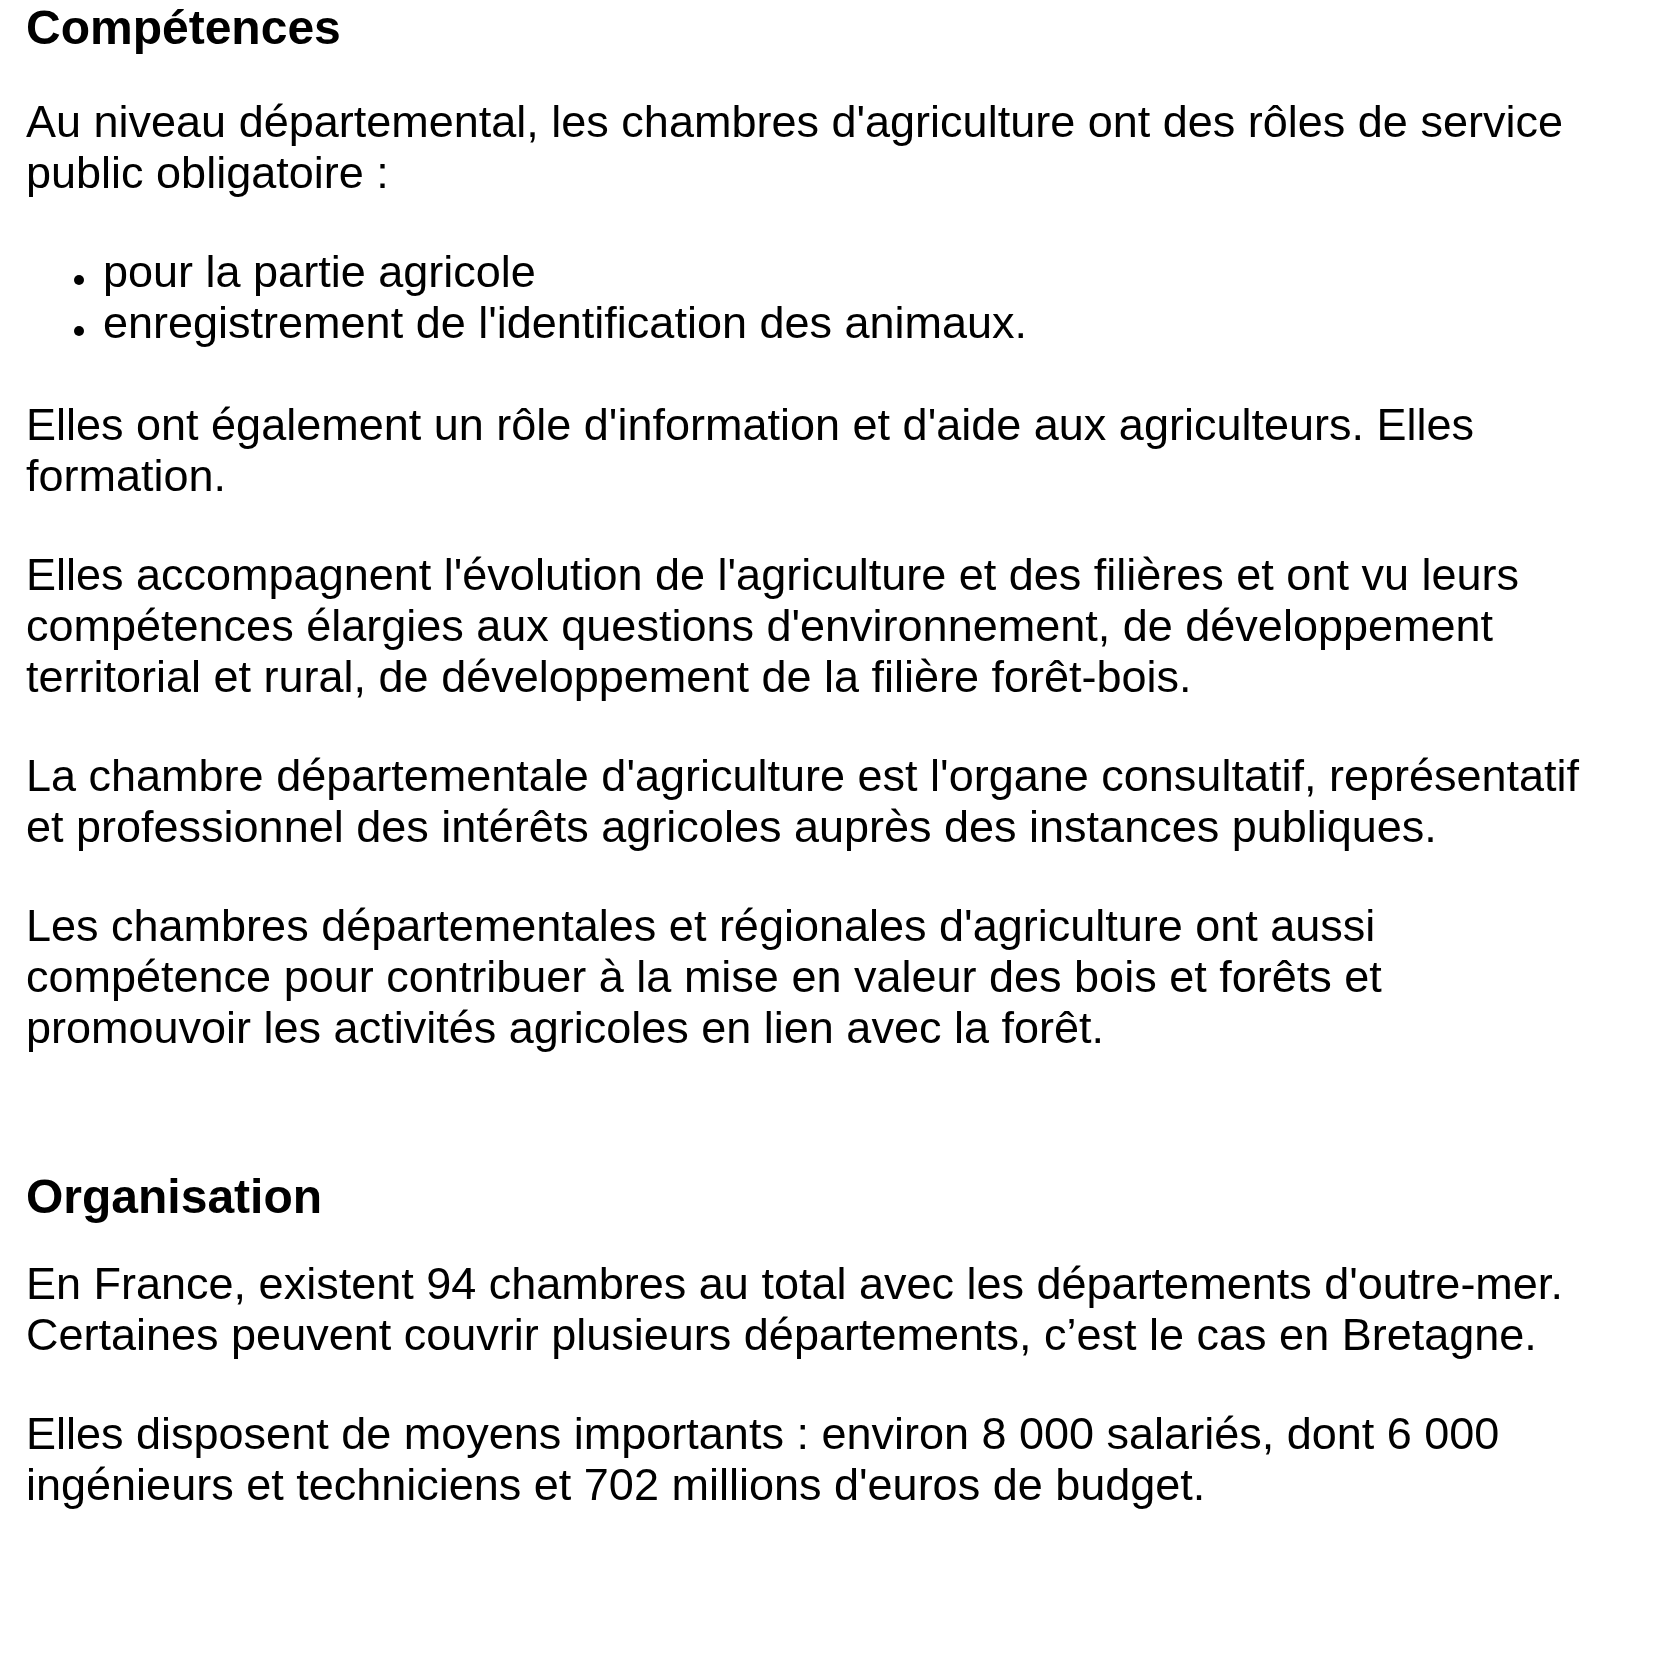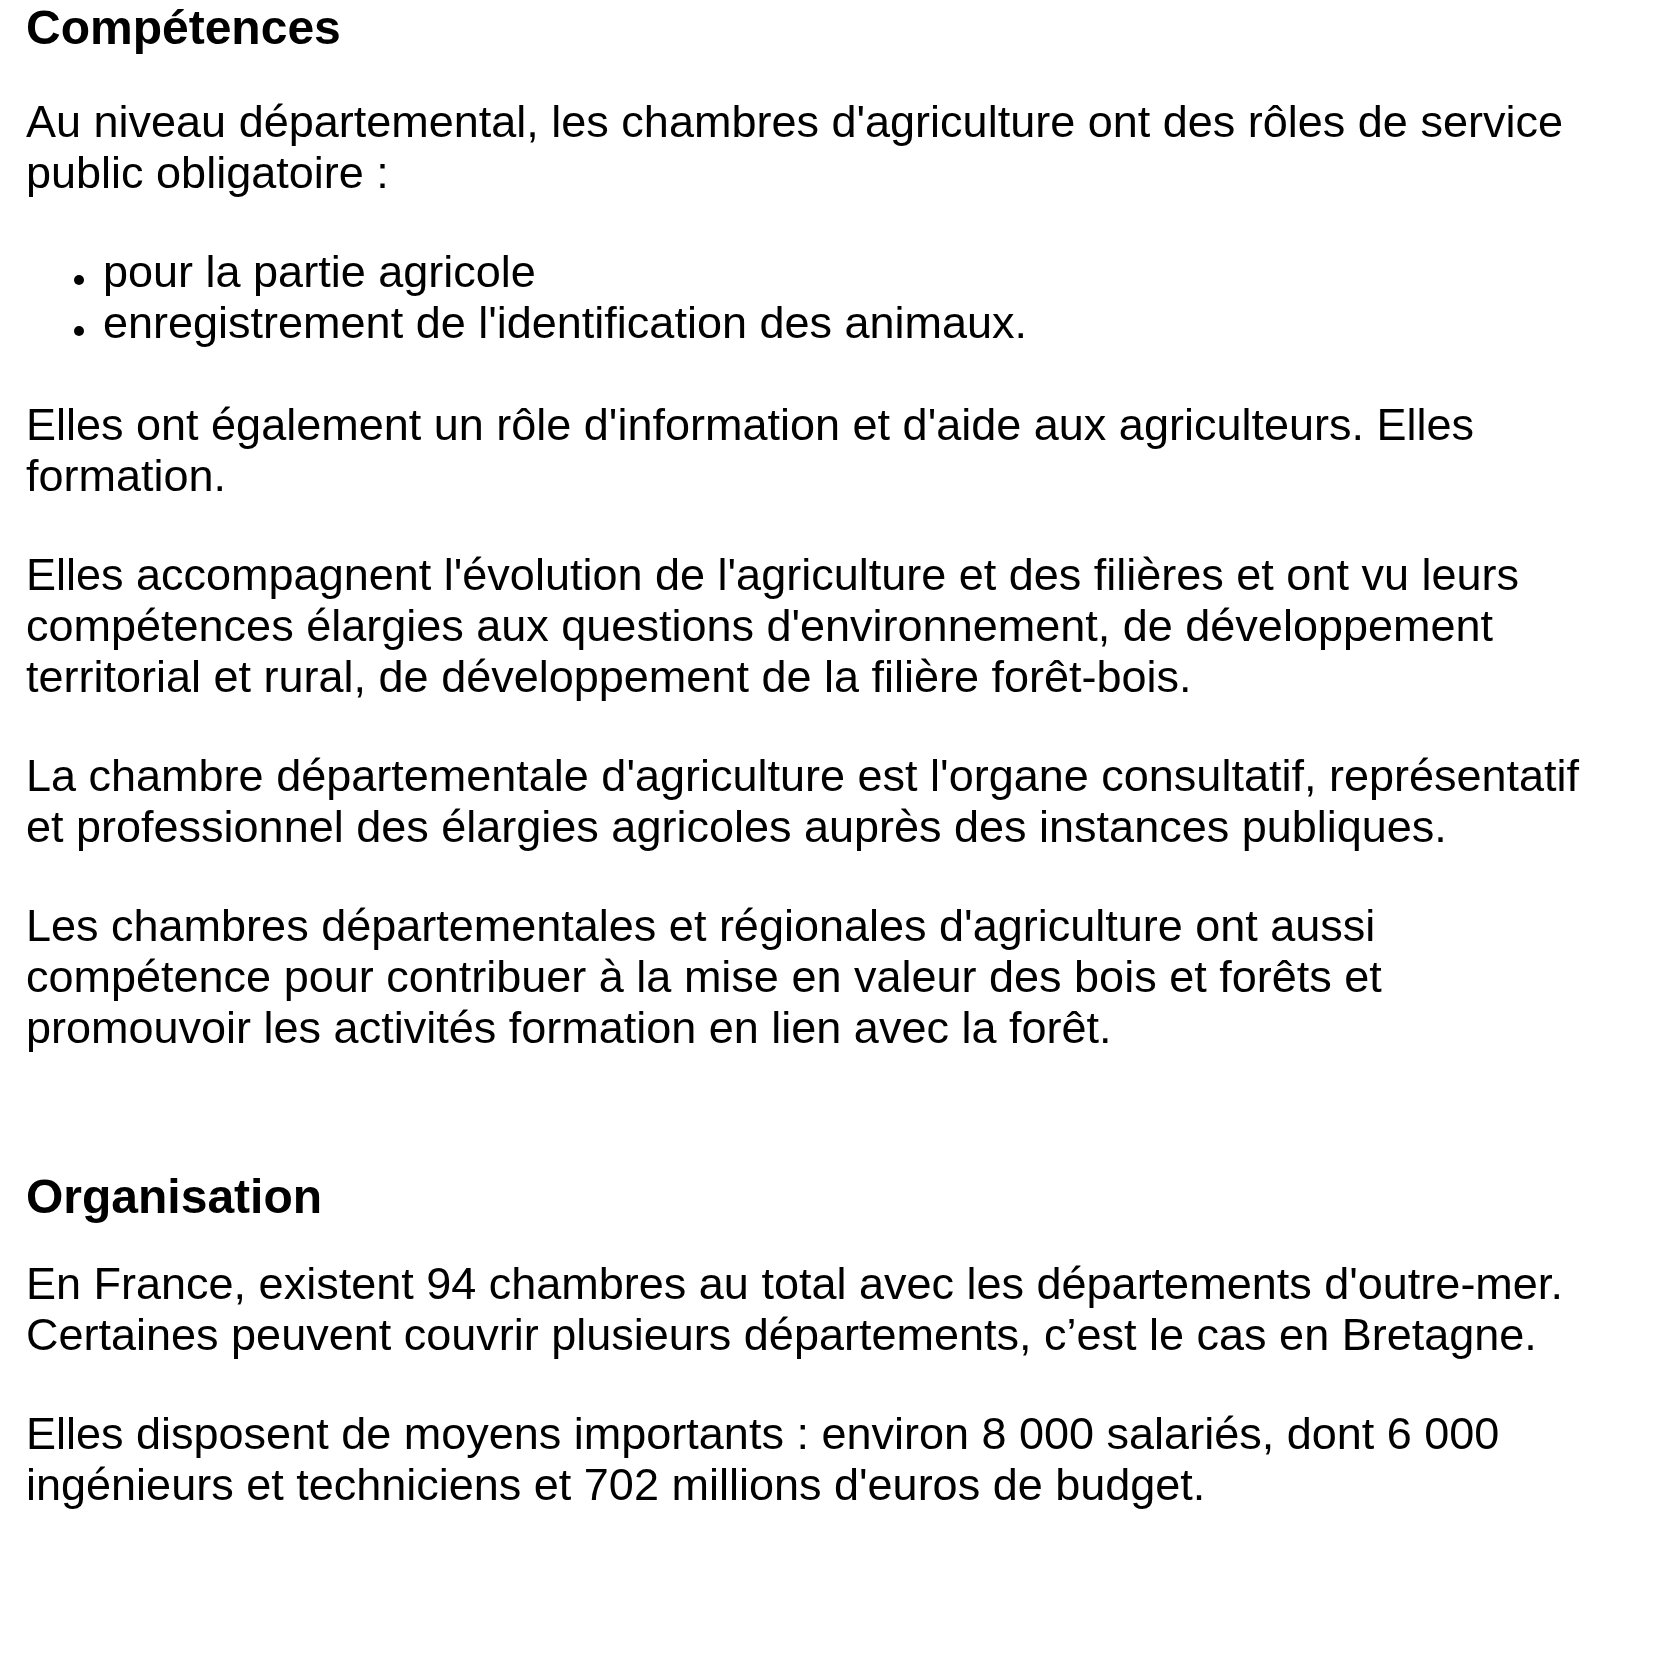--- a/index.html
+++ b/index.html
@@ -86,27 +86,27 @@
   </p>
 
   <p class="para">
     <span class="line">Elles accompagnent l'évolution de l'agriculture et des filières et ont vu leurs</span>
     <span class="line">compétences élargies aux questions d'environnement, de développement</span>
     <span class="line">territorial et rural, de développement de la filière forêt-bois.</span>
   </p>
 
   <p class="para">
     <span class="line">La chambre départementale d'agriculture est l'organe consultatif, représentatif</span>
-    <span class="line">et professionnel des élargies agricoles auprès des instances publiques.</span>
+    <span class="line">et professionnel des intérêts agricoles auprès des instances publiques.</span>
   </p>
 
   <p class="para">
     <span class="line">Les chambres départementales et régionales d'agriculture ont aussi</span>
     <span class="line">compétence pour contribuer à la mise en valeur des bois et forêts et</span>
-    <span class="line">promouvoir les activités formation en lien avec la forêt.</span>
+    <span class="line">promouvoir les activités agricoles en lien avec la forêt.</span>
   </p>
 
   <h3 class="section-heading spaced-top">Organisation</h3>
 
   <p class="para">
     <span class="line">En France, existent 94 chambres au total avec les départements d'outre-mer.</span>
     <span class="line">Certaines peuvent couvrir plusieurs départements, c’est le cas en Bretagne.</span>
   </p>
 
   <p class="para">

